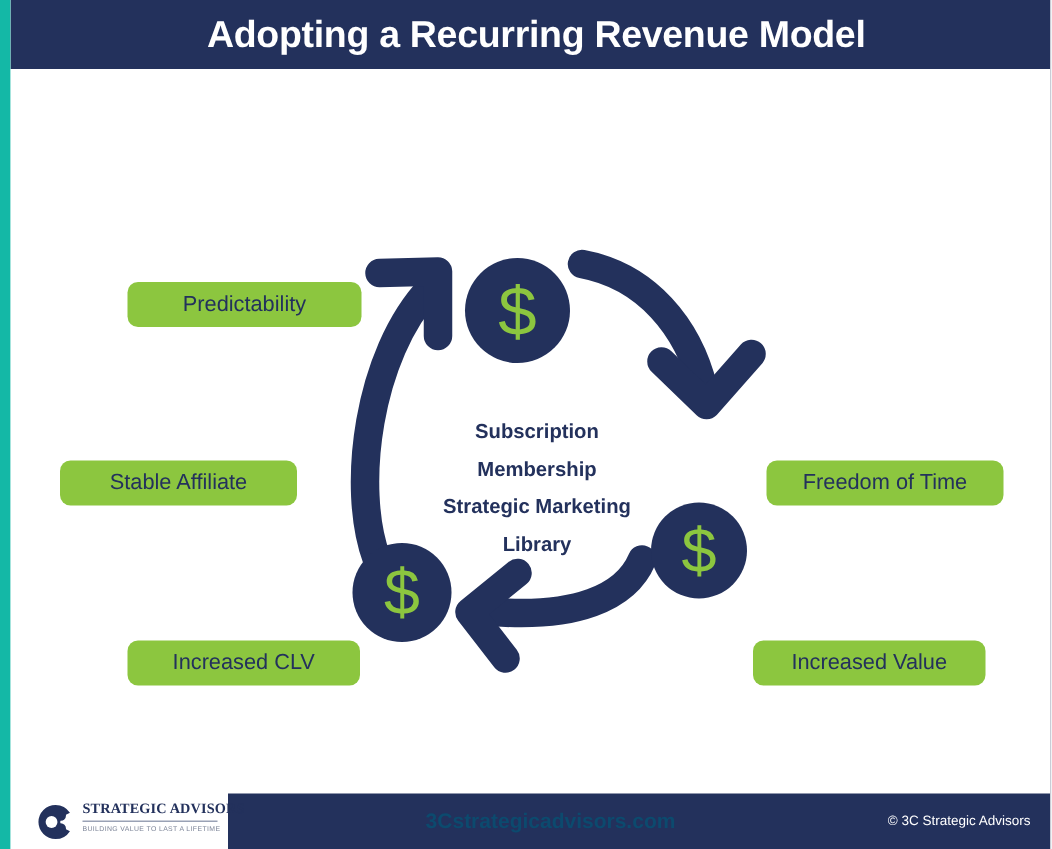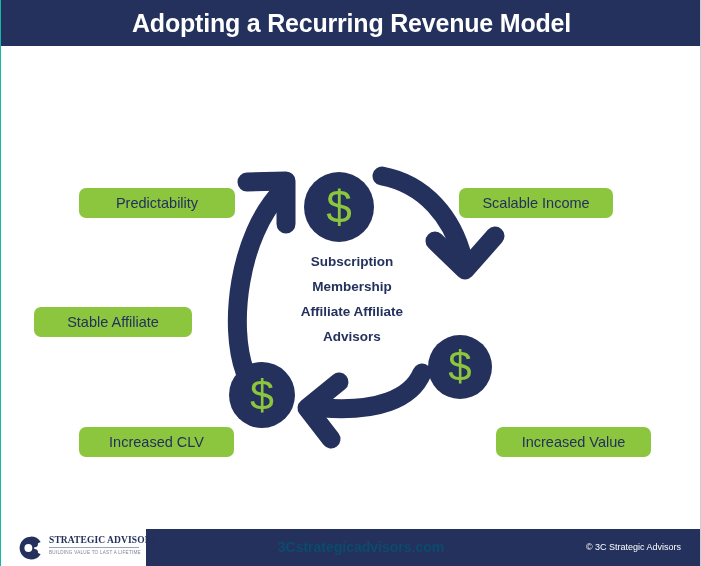--- a/index.html
+++ b/index.html
@@ -10,21 +10,21 @@
   body {
     font-family: "Liberation Sans", sans-serif;
   }
   #slide {
     position: relative;
     width: 701px;
     height: 566px;
     background: #ffffff;
     overflow: hidden;
     border-right: 1px solid #c9cdd6;
-    border-left: 1px solid #14b8a6;
+    border-left: 7px solid #14b8a6;
     box-sizing: border-box;
   }
 
   
   .title-bar {
     position: absolute;
     left: 0;
     top: 0;
     width: 701px;
     height: 46px;
@@ -97,21 +97,21 @@
   .circle-top .glyph    { font-size: 46px; }
   .circle-right  { left: 427px; top: 289px; width: 64px; height: 64px; }
   .circle-right .glyph  { font-size: 42px; }
   .circle-left   { left: 228px; top: 316px; width: 66px; height: 66px; }
   .circle-left .glyph   { font-size: 43px; }
 
   
   .center-stack {
     position: absolute;
     left: 258px;
-    top: 208px;
+    top: 234px;
     width: 186px;
     text-align: center;
     color: #23315c;
     font-size: 13.5px;
     font-weight: bold;
     font-family: "Liberation Sans", sans-serif;
   }
   .center-stack div { margin-bottom: 10px; white-space: nowrap; }
   .center-stack div:last-child { margin-bottom: 0; }
 
@@ -248,32 +248,32 @@
     <div class="dollar-circle circle-right">
       <span class="glyph">$</span>
     </div>
     <div class="dollar-circle circle-left">
       <span class="glyph">$</span>
     </div>
 
     <div class="center-stack">
       <div>Subscription</div>
       <div>Membership</div>
-      <div>Affiliate Affiliate</div>
-      <div>Advisors</div>
+      <div>Strategic Marketing</div>
+      <div>Library</div>
     </div>
 
     <div class="pill pill-predictability">
       <span>Predictability</span>
     </div>
-    <div class="pill pill-scalable-income">
-      <span>Scalable Income</span>
-    </div>
     <div class="pill pill-stable-cashflow">
       <span>Stable Affiliate</span>
+    </div>
+    <div class="pill pill-freedom-of-time">
+      <span>Freedom of Time</span>
     </div>
     <div class="pill pill-increased-clv">
       <span>Increased CLV</span>
     </div>
     <div class="pill pill-increased-value">
       <span>Increased Value</span>
     </div>
 
   </div>
 

